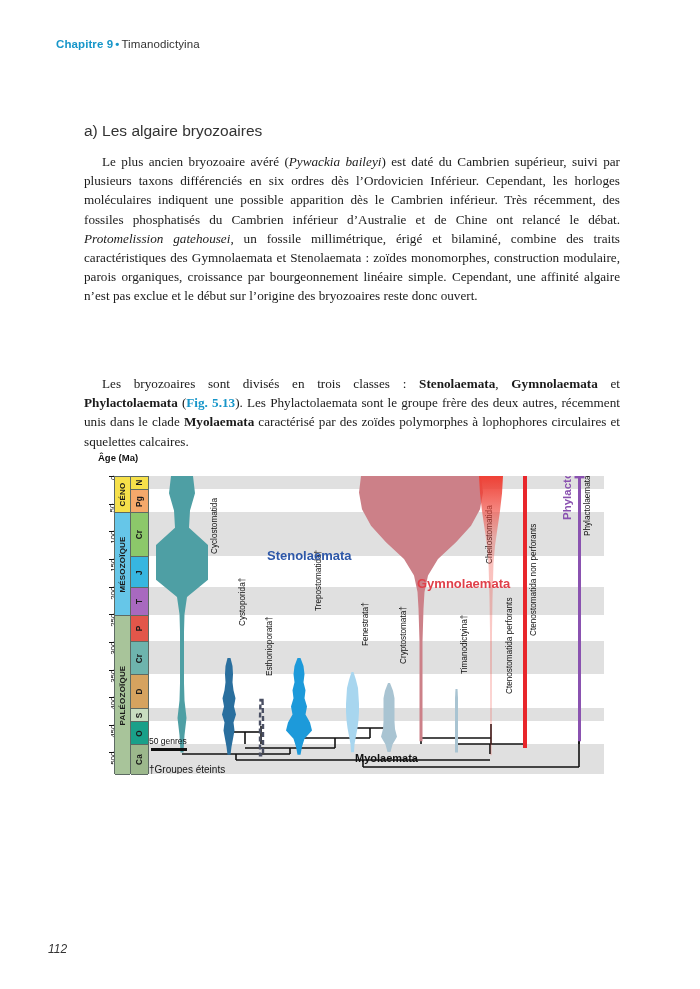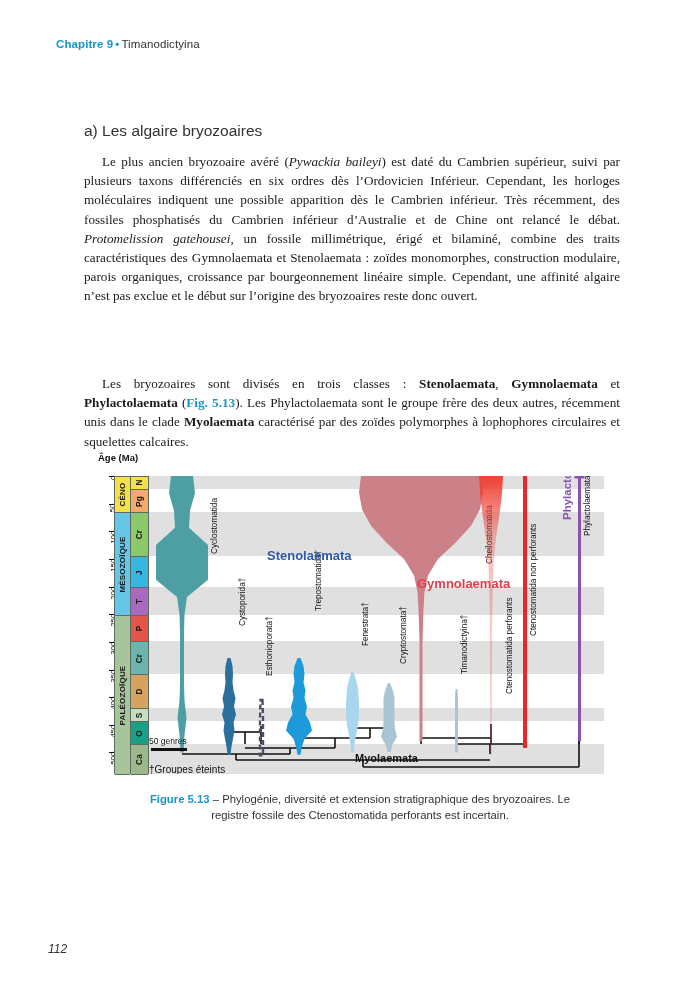--- a/index.html
+++ b/index.html
@@ -317,20 +317,15 @@
 
         <div class="legend">
           <div class="lg-text">50 genres</div>
           <div class="lg-bar"></div>
           <div class="lg-ext">†Groupes éteints</div>
         </div>
       </div>
     </div>
   </div>
 
-  <div class="caption">
-    <span class="cap-lbl">Figure 5.13</span>
-    <span>–</span>
-    <span>Phylogénie, diversité et extension stratigraphique des bryozoaires. Le registre fossile des Ctenostomatida perforants est incertain.</span>
-  </div>
 
   <div class="folio">112</div>
 </div>
 
 </body></html>

